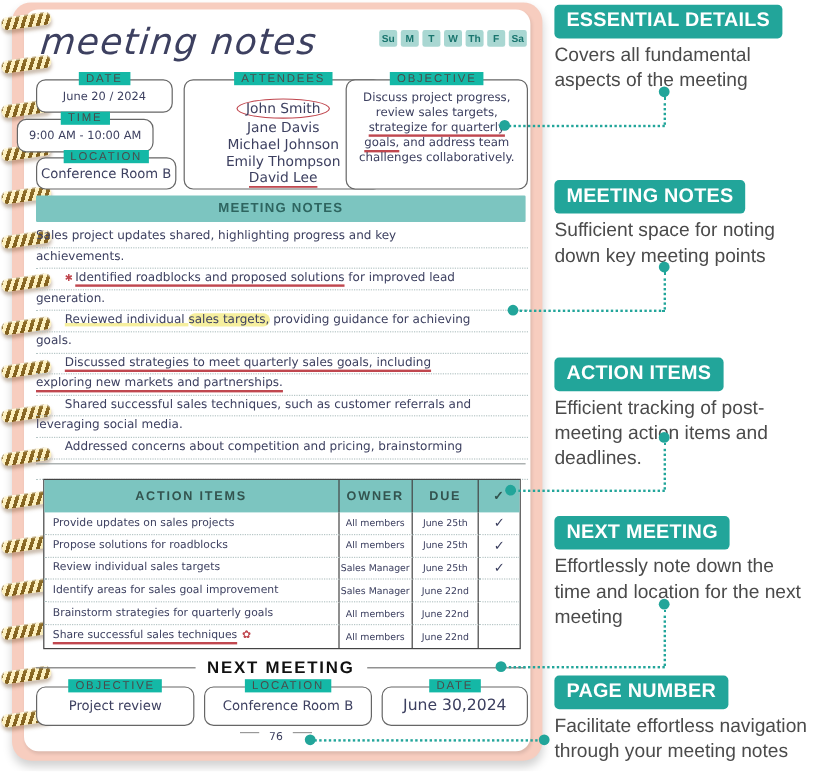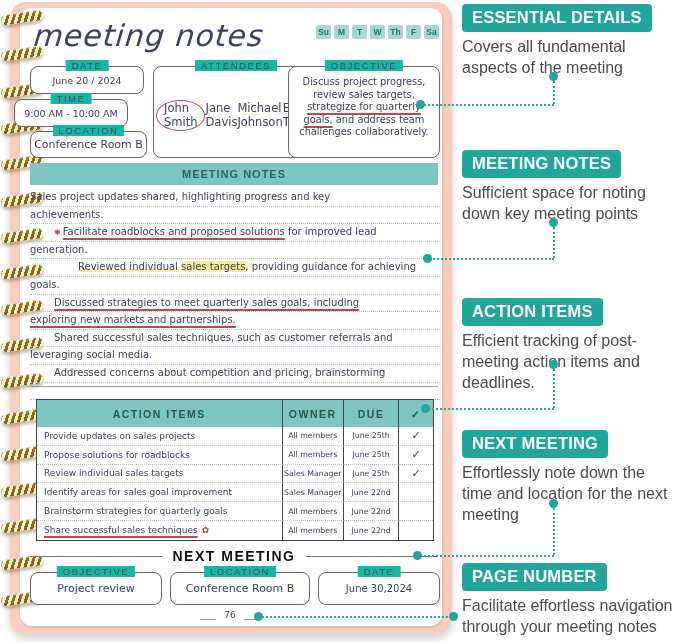--- a/index.html
+++ b/index.html
@@ -34,39 +34,39 @@
   .fbox{position:absolute;border:1.2px solid #666;border-radius:8px;background:#fff;}
   .fbox .flabel{position:absolute;top:-7px;left:50%;transform:translateX(-50%);background:#14b8a6;
         padding:0 6px;font-size:9.5px;letter-spacing:1.5px;color:var(--label);white-space:nowrap;}
   .fval{position:absolute;inset:0;display:flex;align-items:center;justify-content:center;text-align:center;}
   .hand{font-family:"DejaVu Sans",sans-serif;color:var(--ink);}
   .b-date{left:30px;top:66px;width:112px;height:26px;}
   .b-time{left:14px;top:99px;width:112px;height:26px;}
   .b-loc {left:30px;top:131px;width:115px;height:25px;}
   .b-att {left:153px;top:66px;width:128px;height:90px;padding-left:36px;}
   .b-obj {left:288px;top:66px;width:150px;height:90px;}
-  .att-list{position:absolute;inset:8px 2px 2px 2px;display:flex;flex-direction:row;
-            align-items:center;justify-content:flex-start;font-size:11.5px;}
+  .att-list{position:absolute;inset:8px 2px 2px 2px;display:flex;flex-direction:column;
+            align-items:center;justify-content:flex-end;font-size:11.5px;}
   .circle{border:1.4px solid var(--red);border-radius:50%;padding:0 7px 1px 7px;}
   .red-under{box-shadow:0 2px 0 -0.5px var(--red);}
   .obj-text{position:absolute;inset:9px 5px 4px 5px;font-size:9.8px;line-height:12.6px;
             text-align:center;}
 
   
   .notes-bar{position:absolute;left:30px;top:163px;width:408px;height:22px;background:var(--bar);
              color:#2e6560;font-weight:bold;font-size:11px;letter-spacing:1px;
              display:flex;align-items:center;justify-content:center;border-radius:1px;}
   .notes{position:absolute;left:30px;top:189px;width:410px;}
   .nline{height:16.6px;border-bottom:1px dotted #b6c6c6;font-size:10px;white-space:nowrap;
          color:var(--ink);position:relative;line-height:16px;font-family:"DejaVu Sans",sans-serif;}
   .nline.indent{padding-left:24px;}
   .s-redu{text-decoration:underline;text-decoration-color:var(--red);
           text-decoration-thickness:1.5px;text-underline-offset:3px;}
   .s-yhl{background:var(--yellow);border-radius:7px;padding:0 0;}
-  .s-yund{background:linear-gradient(transparent 72%,var(--yellow) 72%);margin-left:24px;}
+  .s-yund{background:linear-gradient(transparent 72%,var(--yellow) 72%);}
   .s-mark{color:var(--red);font-size:8px;margin-right:2px;}
 
   .divider{position:absolute;left:30px;top:386px;width:408px;border-top:1.5px solid #9aa0a0;}
 
   
   .atable{position:absolute;left:36px;top:399px;width:396px;border:1.3px solid #444;background:#fff;}
   .arow{display:grid;grid-template-columns:62% 15.5% 14% 8.5%;}
   .ahead{height:27px;background:var(--bar);}
   .ahead .acell{font-size:10.5px;letter-spacing:1.5px;color:#33544f;font-weight:bold;
                 display:flex;align-items:center;justify-content:center;}
@@ -83,21 +83,21 @@
   .flower{color:var(--red);font-size:9px;margin-left:4px;}
 
   
   .nm-head{position:absolute;left:30px;top:548px;width:408px;display:flex;align-items:center;
            gap:10px;font-weight:bold;font-size:14px;letter-spacing:1.5px;color:#111;}
   .nm-head .hl{flex:1;height:1px;background:#777;}
   .b-nmobj{left:30px;top:572px;width:130px;height:31px;}
   .b-nmloc{left:170px;top:572px;width:138px;height:31px;}
   .b-nmdate{left:318px;top:572px;width:120px;height:31px;}
 
-  .pageno{position:absolute;left:175px;top:610px;width:110px;display:flex;align-items:flex-end;
+  .pageno{position:absolute;left:175px;top:610px;width:110px;display:flex;align-items:flex-start;
           justify-content:center;gap:8px;font-size:9px;color:var(--ink);}
   .pageno .dash{color:#999;width:16px;height:1px;background:#999;}
 
   
   .callout{position:absolute;left:462px;width:216px;}
   .badge{display:inline-block;background:var(--accent);color:#fff;font-weight:bold;
          font-size:16.5px;padding:4px 10px 5px 10px;border-radius:4px;letter-spacing:.2px;}
   .desc{margin-top:5px;font-size:16px;line-height:1.3;color:#4b4b4b;}
   .co1{top:4px;} .co2{top:150px;} .co3{top:298px;} .co4{top:430px;} .co5{top:563px;}
 
@@ -173,21 +173,21 @@
   </div>
   <div class="fbox b-obj">
     <span class="flabel">OBJECTIVE</span>
     <div class="obj-text hand" id="objective"><span>Discuss project progress, review sales targets, </span><span class="s-redu">strategize for quarterly goals,</span><span> and address team challenges collaboratively.</span></div>
   </div>
 
   <div class="notes-bar">MEETING NOTES</div>
   <div class="notes" id="notes">
       <div class="nline"><span>Sales project updates shared, highlighting progress and key</span></div>
       <div class="nline"><span>achievements.</span></div>
-      <div class="nline indent"><span class="s-mark">✱</span><span class="s-redu">Facilitate roadblocks and proposed solutions</span><span> for improved lead</span></div>
+      <div class="nline indent"><span class="s-mark">✱</span><span class="s-redu">Identified roadblocks and proposed solutions</span><span> for improved lead</span></div>
       <div class="nline"><span>generation.</span></div>
       <div class="nline indent"><span class="s-yund">Reviewed individual </span><span class="s-yhl">sales targets,</span><span> providing guidance for achieving</span></div>
       <div class="nline"><span>goals.</span></div>
       <div class="nline indent"><span class="s-redu">Discussed strategies to meet quarterly sales goals, including</span></div>
       <div class="nline"><span class="s-redu">exploring new markets and partnerships.</span></div>
       <div class="nline indent"><span>Shared successful sales techniques, such as customer referrals and</span></div>
       <div class="nline"><span>leveraging social media.</span></div>
       <div class="nline indent"><span>Addressed concerns about competition and pricing, brainstorming</span></div>
       <div class="nline"></div>
     </div>
@@ -261,21 +261,21 @@
   <div class="fbox b-nmobj">
     <span class="flabel">OBJECTIVE</span>
     <span class="fval hand" style="font-size:11px">Project review</span>
   </div>
   <div class="fbox b-nmloc">
     <span class="flabel">LOCATION</span>
     <span class="fval hand" style="font-size:11px">Conference Room B</span>
   </div>
   <div class="fbox b-nmdate">
     <span class="flabel">DATE</span>
-    <span class="fval hand" style="font-size:10px">June 30,2024</span>
+    <span class="fval hand" style="font-size:13px">June 30,2024</span>
   </div>
 
   <div class="pageno">
     <span class="dash"></span>
     <span class="hand">76</span>
     <span class="dash"></span>
   </div>
 
   <div class="callout co1">
     <span class="badge">ESSENTIAL DETAILS</span>

